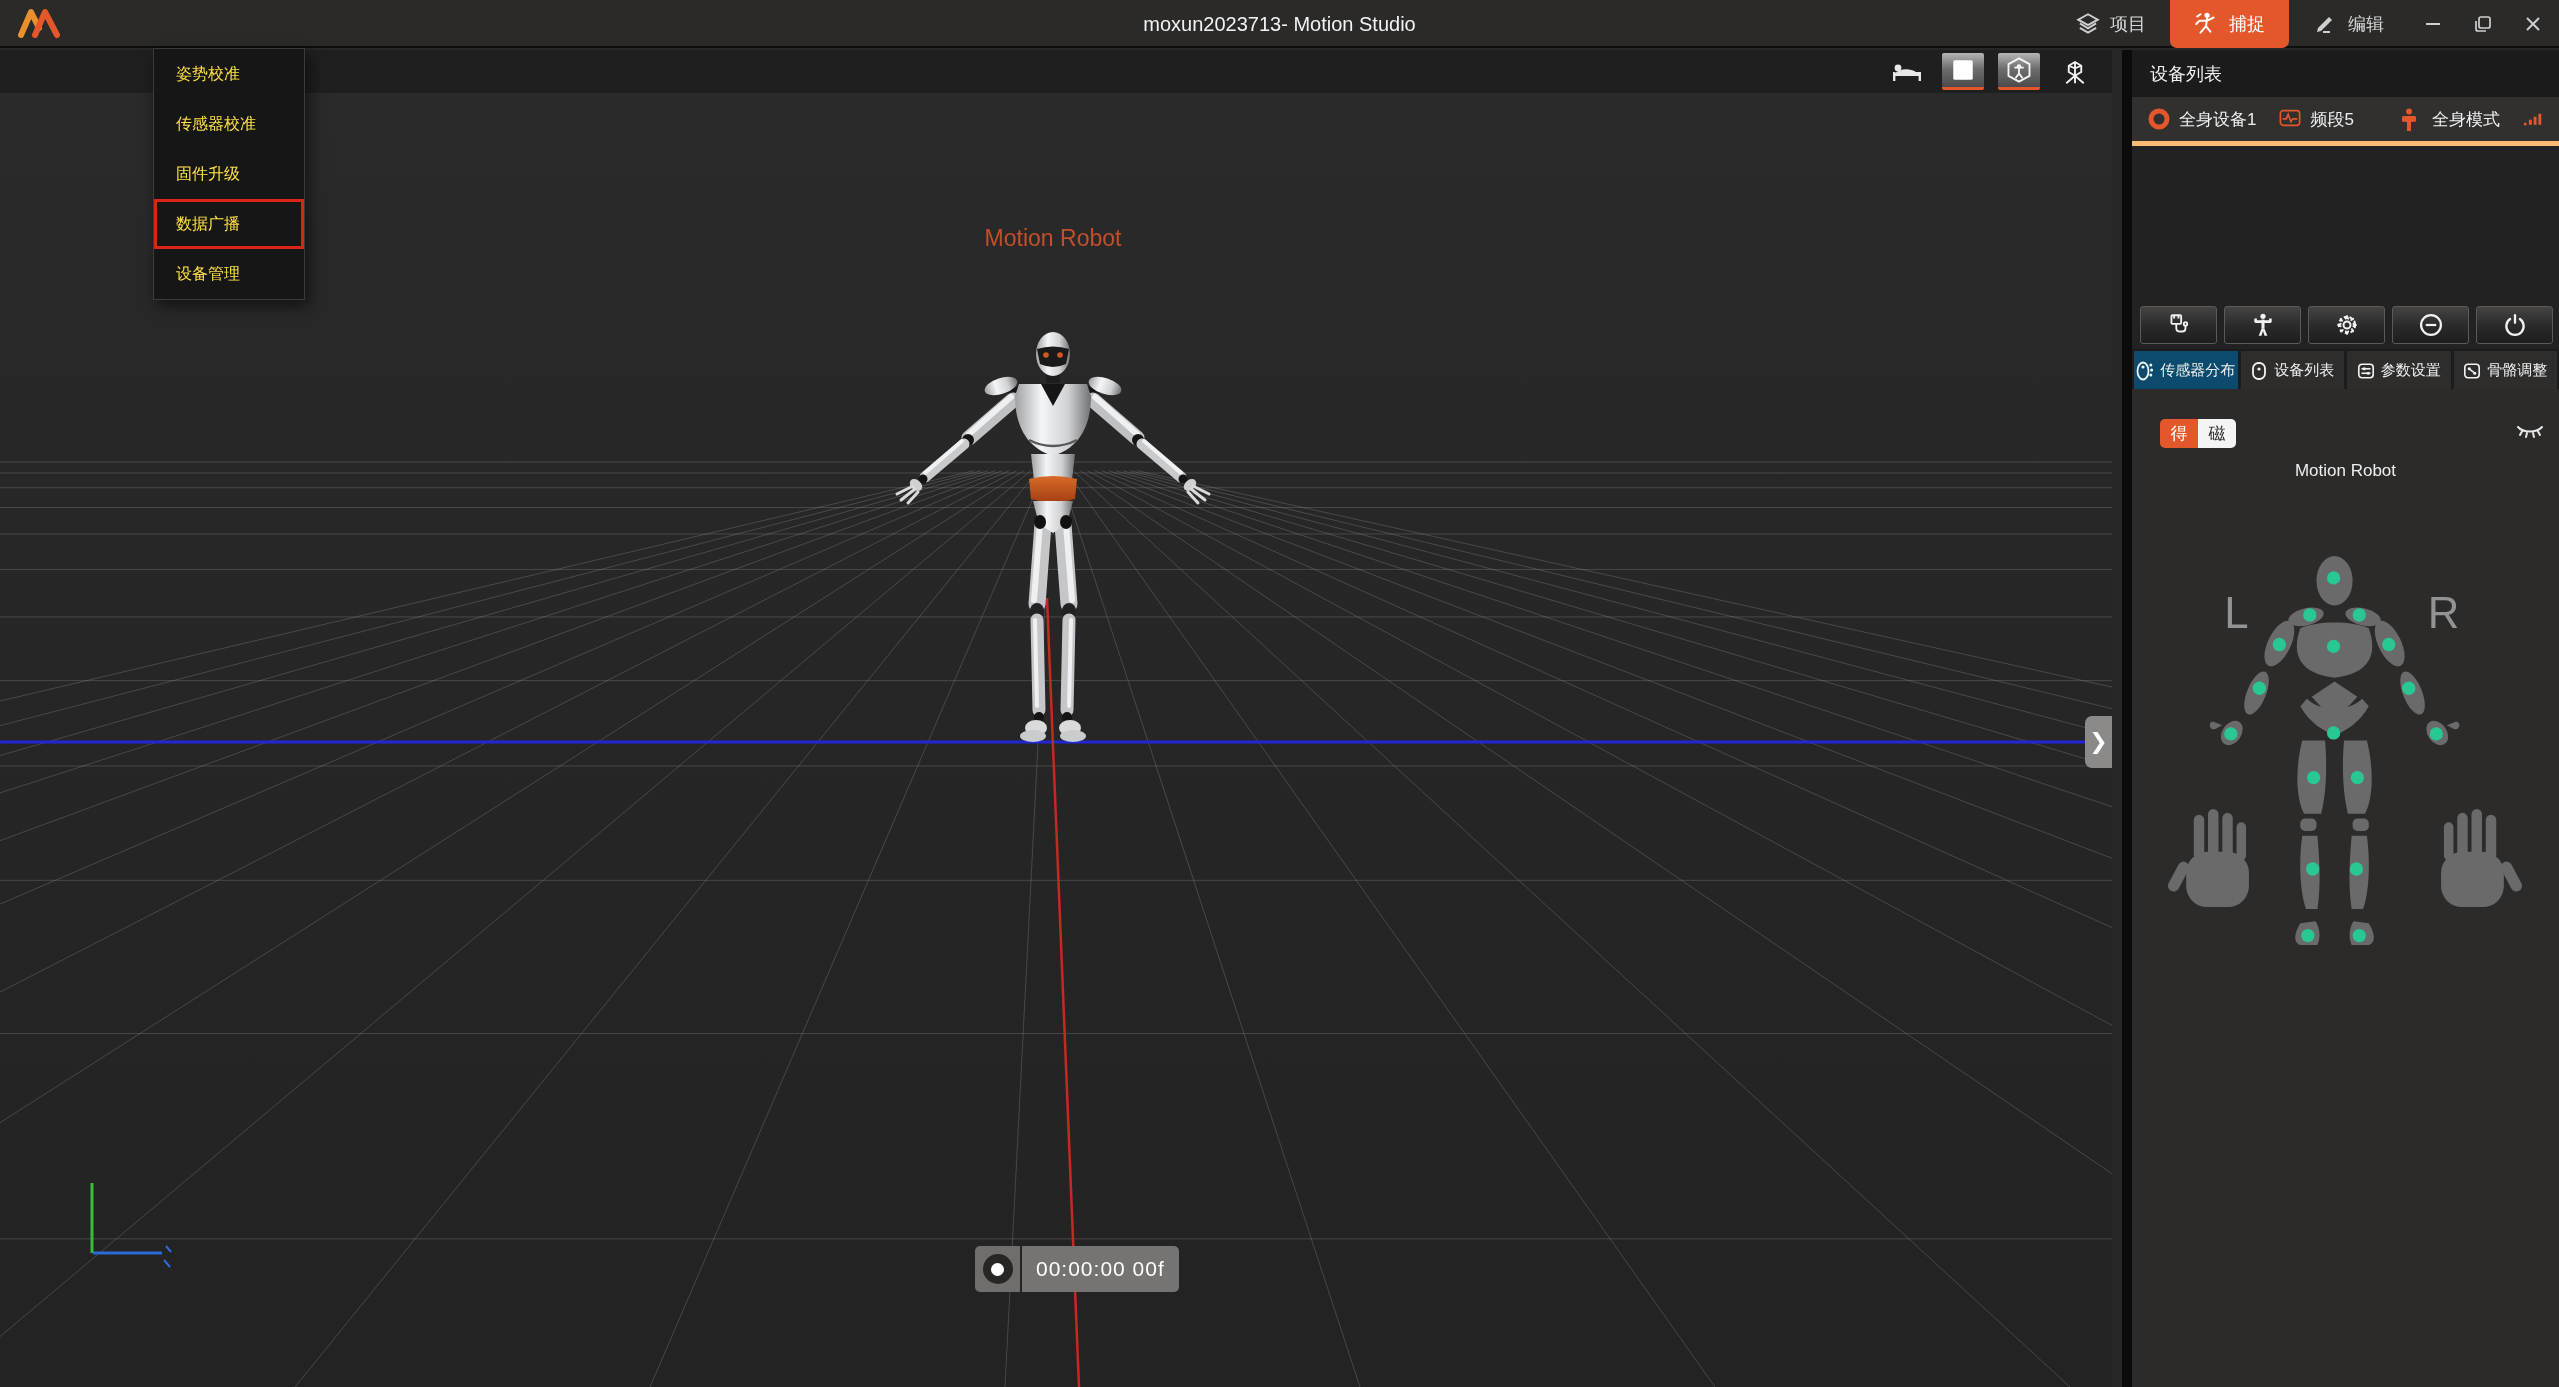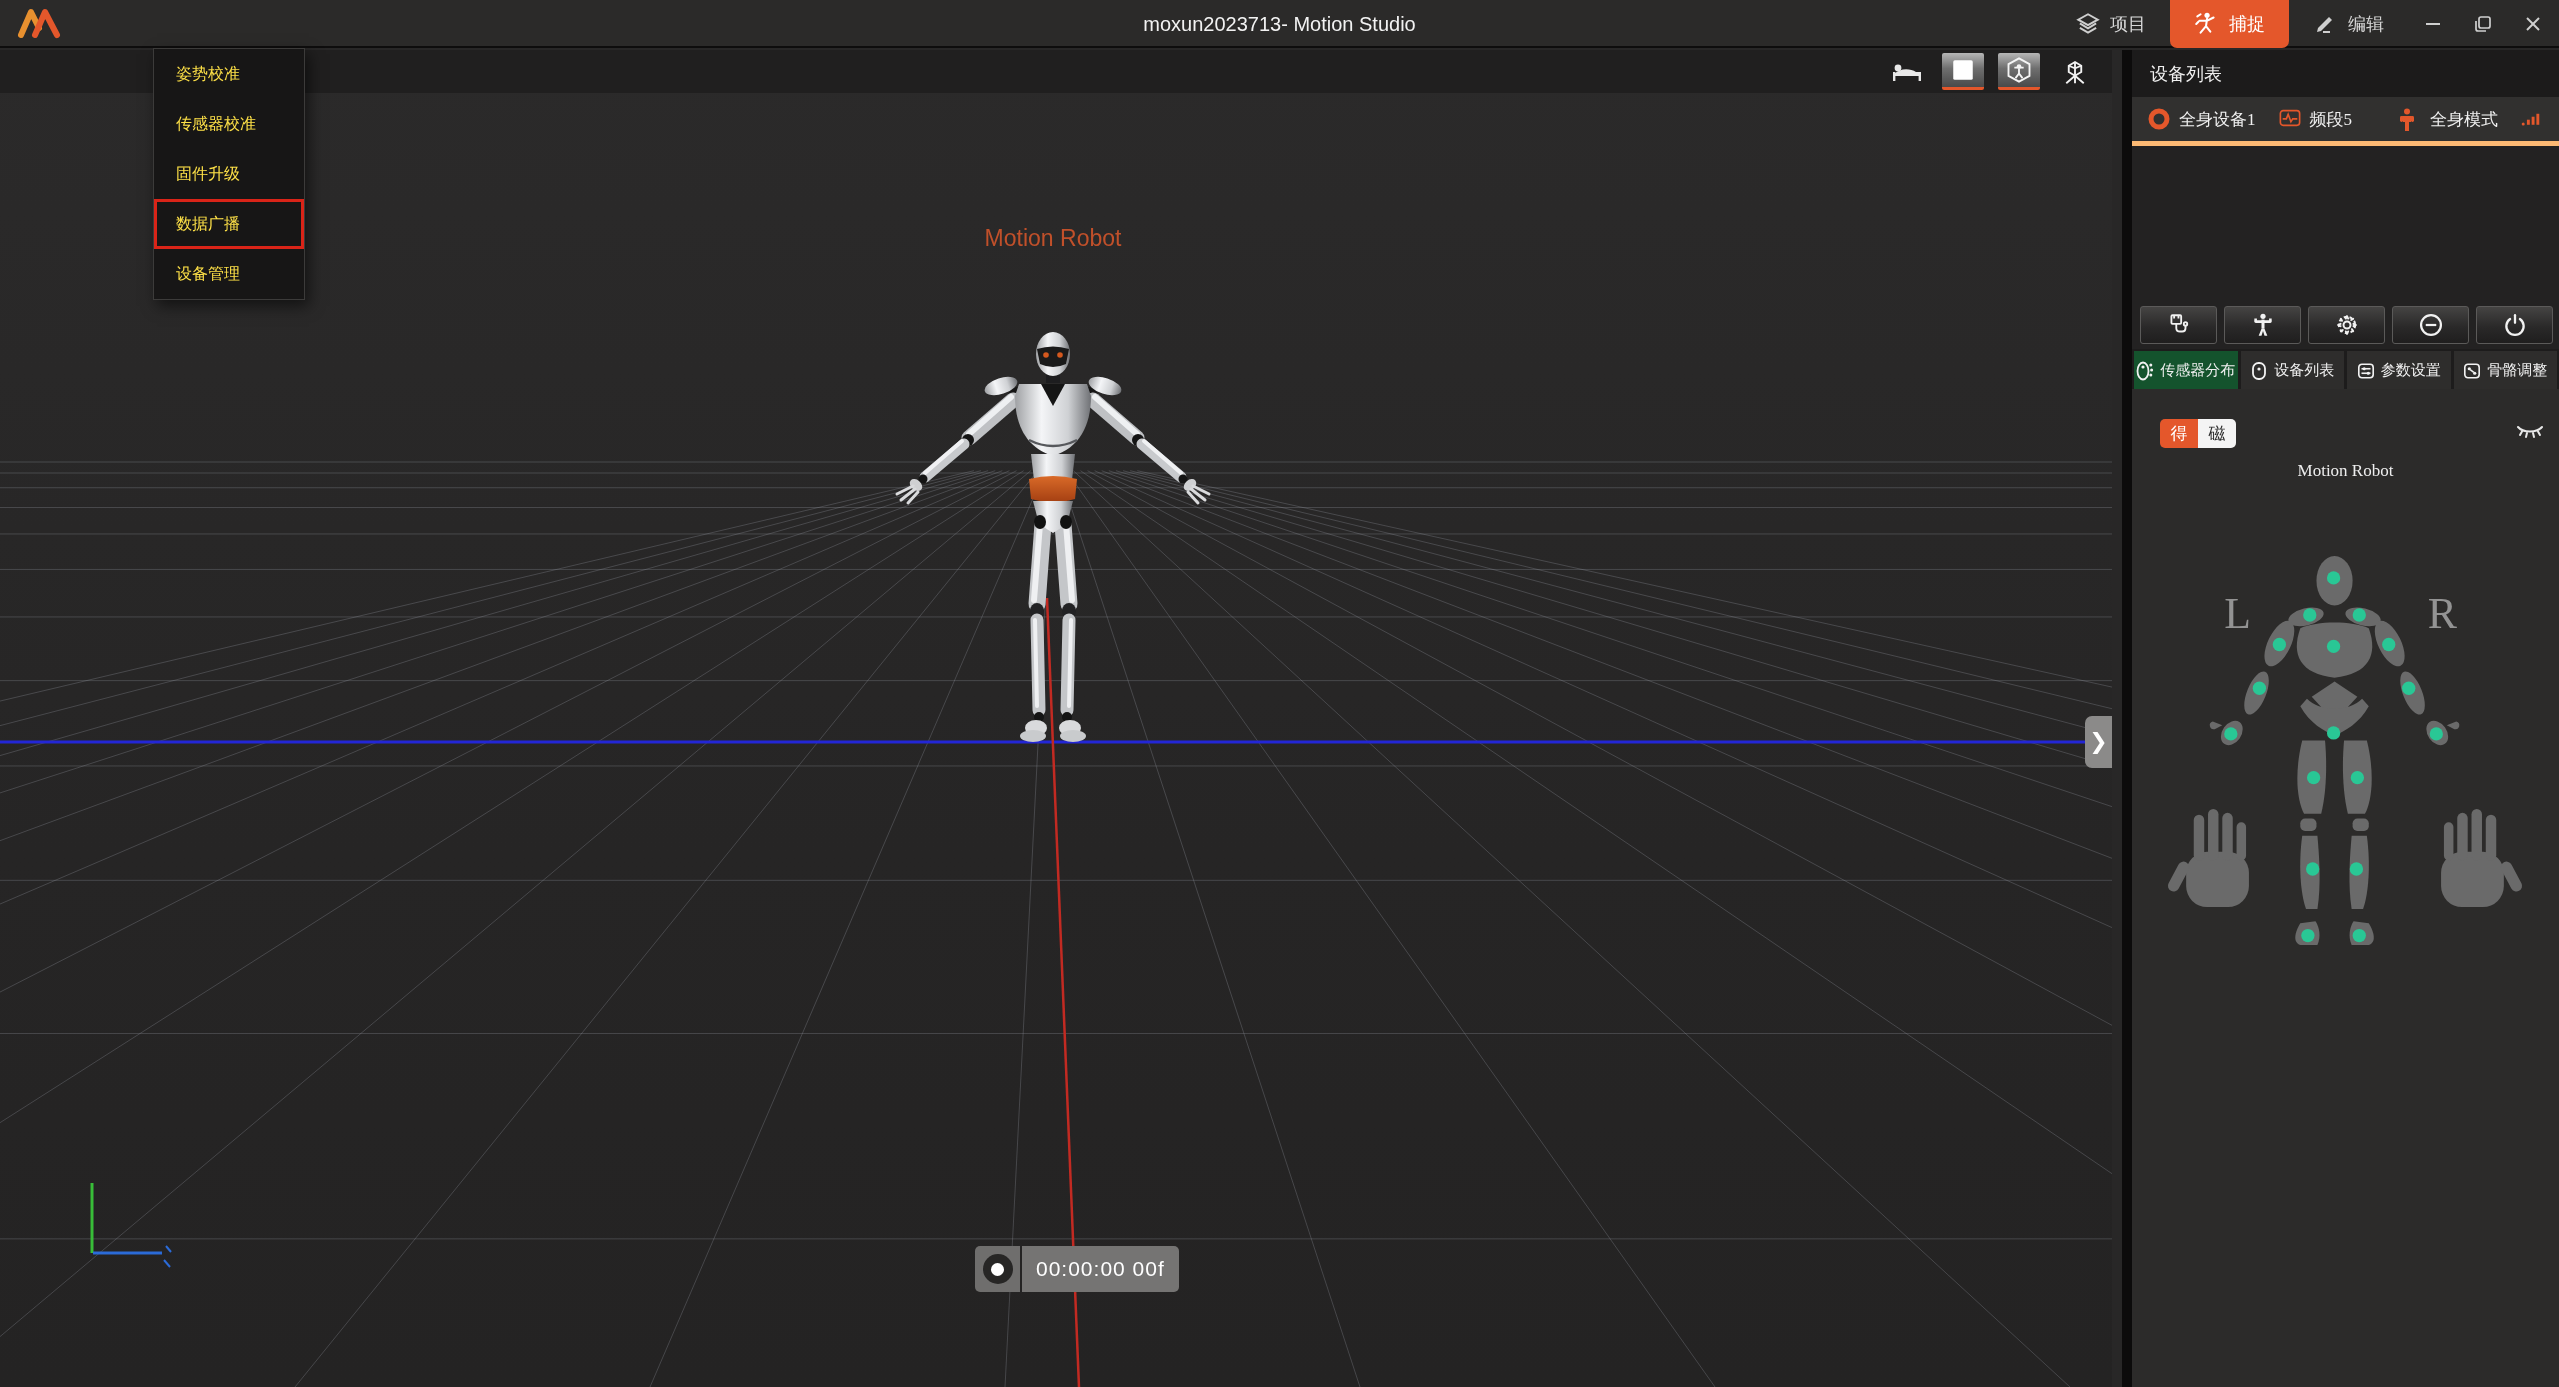--- a/index.html
+++ b/index.html
@@ -53,35 +53,35 @@
   
   .dropdown { position:absolute; left:153px; top:48px; width:152px; z-index:60;
     background:#171616; border:1px solid #3c3b3a; box-shadow:4px 6px 14px rgba(0,0,0,.55); }
   .dd-item { height:50px; display:flex; align-items:center; padding-left:22px; color:#fde047;
     font-size:16px; position:relative; }
   .dd-item.flagged { box-shadow:inset 0 0 0 3px #da2418; }
 
   
   .panel { position:absolute; right:0; top:50px; width:437px; height:1337px; background:#2c2b2a;
     border-left:10px solid #0c0b0b; overflow:hidden; }
-  .panel-inner { position:relative; width:427px; height:1337px;font-family:Liberation Serif, serif; }
+  .panel-inner { position:relative; width:427px; height:1337px; }
   .sec-header { height:47px; background:#1c1b1b; color:#f0f0f0; font-size:18px; display:flex;
     align-items:center; padding-left:18px; }
   .device-row { height:49px; background:#31302f; display:flex; align-items:center; gap:9px;
     padding-left:16px; color:#f0f0f0; font-size:17px; border-bottom:5px solid #fdba74; }
   .device-row .dicon { display:inline-flex; width:22px; height:22px; color:#e4572b; }
   .panel-gap { height:155px; background:#232222; }
   .dev-toolbar { height:48px; background:#232222; display:flex; gap:7px; padding:5px 6px 5px 8px; }
   .dev-tool { flex:1; background:linear-gradient(#454443,#2a2929 55%,#1f1e1e);
     border:1px solid #5b5a59; border-radius:3px; color:#f2f2f2; display:flex; align-items:center;
     justify-content:center; }
   .dev-tabs { height:40px; display:flex; gap:3px; background:#1d1c1c; padding:2px 2px 0 2px; }
   .dev-tab { flex:1; background:#2e2d2c; color:#f0f0f0; font-size:15px; display:flex;
     align-items:center; justify-content:center; gap:6px; white-space:nowrap; }
-  .dev-tab.active { background:#14532d; }
+  .dev-tab.active { background:#0c4a6e; }
   .dev-tab .ticon { display:inline-flex; width:18px; height:18px; }
   .sensor-area { position:relative; height:998px; background:#2c2b2a; }
   .toggle { position:absolute; left:28px; top:30px; display:flex; border-radius:5px;
     overflow:hidden; }
   .tg-seg { width:38px; height:29px; display:flex; align-items:center; justify-content:center;
     font-size:17px; }
   .tg-left { background:#e4572b; color:#fff; }
   .tg-right { background:#f4f4f4; color:#2b2b2b; }
   .eye-btn { position:absolute; right:12px; top:26px; width:34px; height:30px; color:#e8e8e8;
     display:flex; align-items:center; justify-content:center; }

